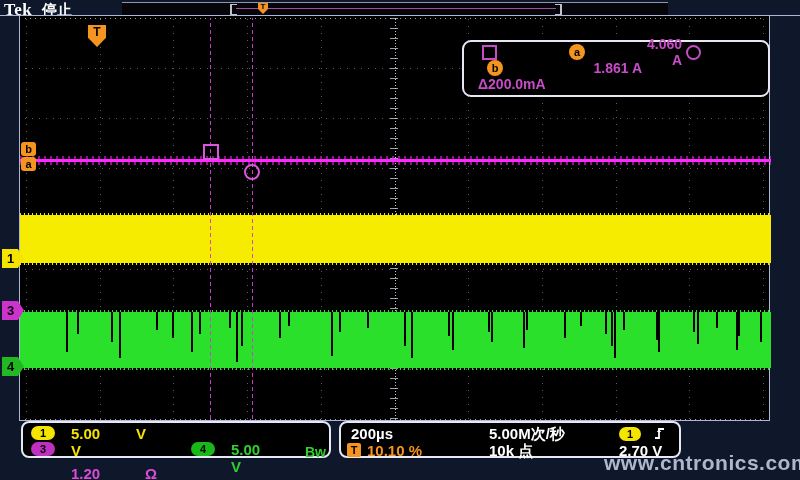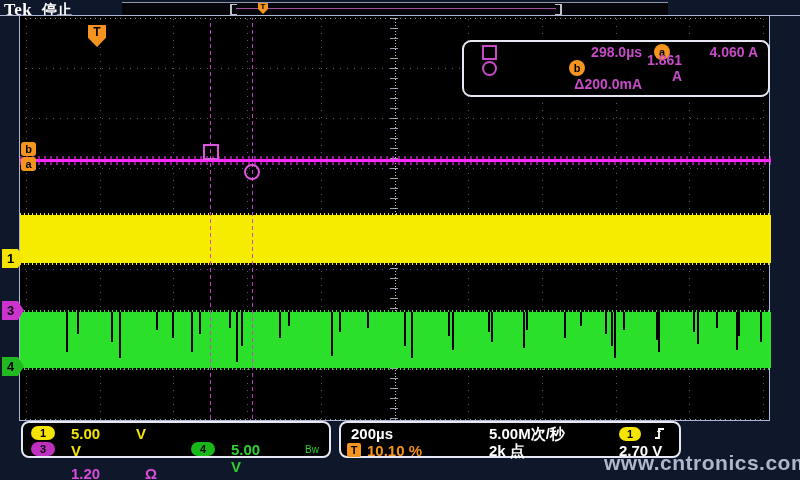--- a/index.html
+++ b/index.html
@@ -184,21 +184,20 @@
   </div>
 
   <div class="abs abadge" id="cursor-b-badge">b</div>
   <div class="abs abadge" id="cursor-a-badge">a</div>
   <div class="abs pent" id="ch1-marker">1</div>
   <div class="abs pent" id="ch3-marker">3</div>
   <div class="abs pent" id="ch4-marker">4</div>
 
   <div class="abs" id="readout">
     <div class="sym"></div>
-    <div class="rt">298.0µs</div>
     <div class="obadge">a</div>
     <div class="rt">4.060 A</div>
     <div class="sym circle"></div>
     <div class="obadge">b</div>
     <div class="rt">1.861 A</div>
     <div></div>
     <div></div>
     <div class="rt">Δ200.0mA</div>
   </div>
 
@@ -207,33 +206,33 @@
       <div class="oval" style="left:8px;top:0;background:#f5e400">1</div>
       <span class="abs ylw fs15" style="left:48px;top:-1px">5.00 V</span>
       <span class="abs ylw fs15" style="left:113px;top:-1px">V</span>
     </div>
     <div class="row2">
       <div class="oval" style="left:8px;top:0;background:#c030c0">3</div>
       <span class="abs mag fs15" style="left:48px;top:-1px">1.20 A</span>
       <span class="abs mag fs15" style="left:122px;top:-1px">Ω</span>
       <div class="oval" style="left:168px;top:0;background:#18b818">4</div>
       <span class="abs grn fs15" style="left:208px;top:-1px">5.00 V</span>
-      <span class="abs grn" style="left:282px;top:2px;font-size:10px;font-weight:normal">Bw</span>
+      <span class="abs grn" style="left:282px;top:2px;font-size:14px;font-weight:bold">Bw</span>
     </div>
   </div>
 
   <div class="abs panel" id="panel-mid">
     <span class="abs wht fs15" style="left:10px;top:2px">200µs</span>
     <span class="abs wht fs15" style="left:148px;top:2px">5.00M次/秒</span>
     <div class="abs" id="trig-src">1</div>
     <svg class="abs" id="slope" width="14" height="15" viewBox="0 0 14 15">
       <path d="M2 12 H6 V3 H11" stroke="#ffffff" stroke-width="1.8" fill="none"></path>
       <path d="M6 3 l-2.2 3 h4.4 z" fill="#ffffff"></path>
     </svg>
     <div class="abs" id="tbadge">T</div>
     <span class="abs org fs15" style="left:26px;top:19px">10.10 %</span>
-    <span class="abs wht fs15" style="left:148px;top:19px">2k 点</span>
+    <span class="abs wht fs15" style="left:148px;top:19px">10k 点</span>
     <span class="abs wht fs15" style="left:278px;top:19px">2.70 V</span>
   </div>
 
 
   <div class="abs" id="watermark">www.cntronics.com</div>
 </div>
 
 </body></html>

